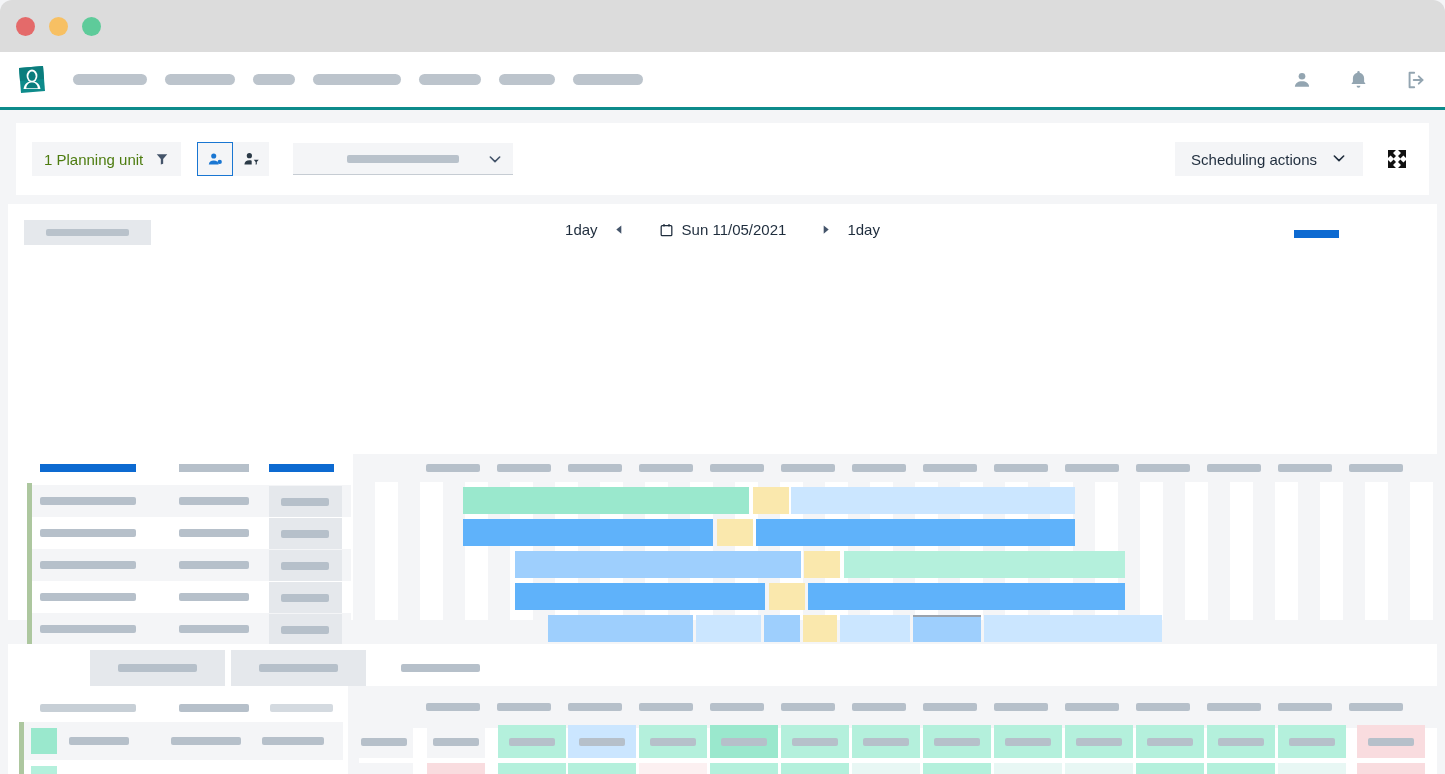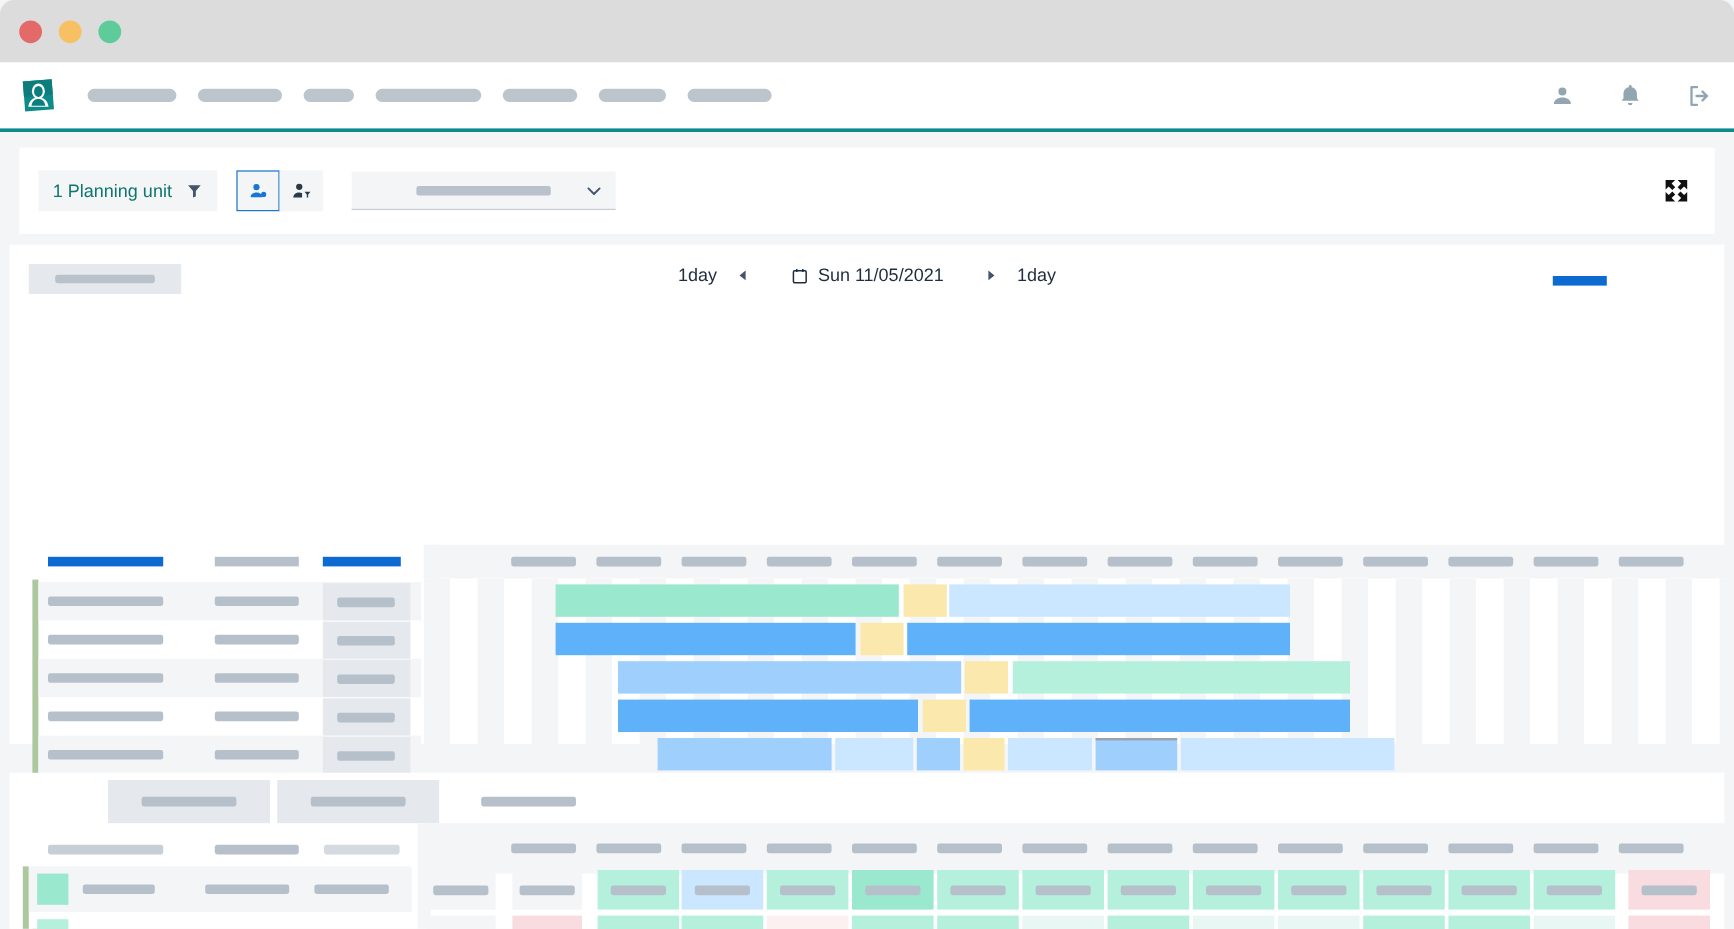--- a/index.html
+++ b/index.html
@@ -48,21 +48,21 @@
     background: #f4f5f7;
     padding: 10px 16px 0 16px;
   }
   .toolbar {
     background: #ffffff; height: 72px; width: 100%;
     display: flex; align-items: center; padding: 0 16px;
   }
   .tb-select {
     display: flex; align-items: center; justify-content: space-between;
     background: #f4f5f7; height: 34px; padding: 0 12px; min-width: 132px;
-    font-size: 15px; color: #0f766e;
+    font-size: 15px; color: #4d7c0f;
   }
   .tb-select .filter-ico { margin-left: 12px; color: #44546a; display: flex; }
   .seg-group { display: flex; margin-left: 16px; background: #f4f5f7; }
   .seg-btn {
     width: 36px; height: 34px; display: flex; align-items: center; justify-content: center;
     background: #f4f5f7;
   }
   .seg-btn.active { border: 1px solid #1976d2; background: #f4f5f7; }
   .dropdown-field {
     margin-left: 24px; width: 220px; height: 32px; background: #f4f5f7;
@@ -254,20 +254,28 @@
       <span class="chev">
         <svg width="16" height="16" viewBox="0 0 24 24" fill="none" stroke="#44546a" stroke-width="2.4" stroke-linecap="round" stroke-linejoin="round">
             <path d="M5 9l7 7 7-7"></path>
           </svg>
       </span>
     </div>
 
     <div class="tb-spacer"></div>
 
 
+    <div class="tb-btn">
+      <span>Scheduling actions</span>
+      <span>
+        <svg width="16" height="16" viewBox="0 0 24 24" fill="none" stroke="#1f2d3d" stroke-width="2.4" stroke-linecap="round" stroke-linejoin="round">
+            <path d="M5 9l7 7 7-7"></path>
+          </svg>
+      </span>
+    </div>
 
     <div class="expand-btn">
       <svg width="24" height="24" viewBox="0 0 24 24" fill="#111">
         <path d="M3 3h8l-3 3 3 3-2.4 2.4-3-3-2.6 2.6z"></path>
         <path d="M21 3h-8l3 3-3 3 2.4 2.4 3-3 2.6 2.6z"></path>
         <path d="M3 21h8l-3-3 3-3-2.4-2.4-3 3L3 13z"></path>
         <path d="M21 21h-8l3-3-3-3 2.4-2.4 3 3 2.6-2.6z"></path>
       </svg>
     </div>
 

